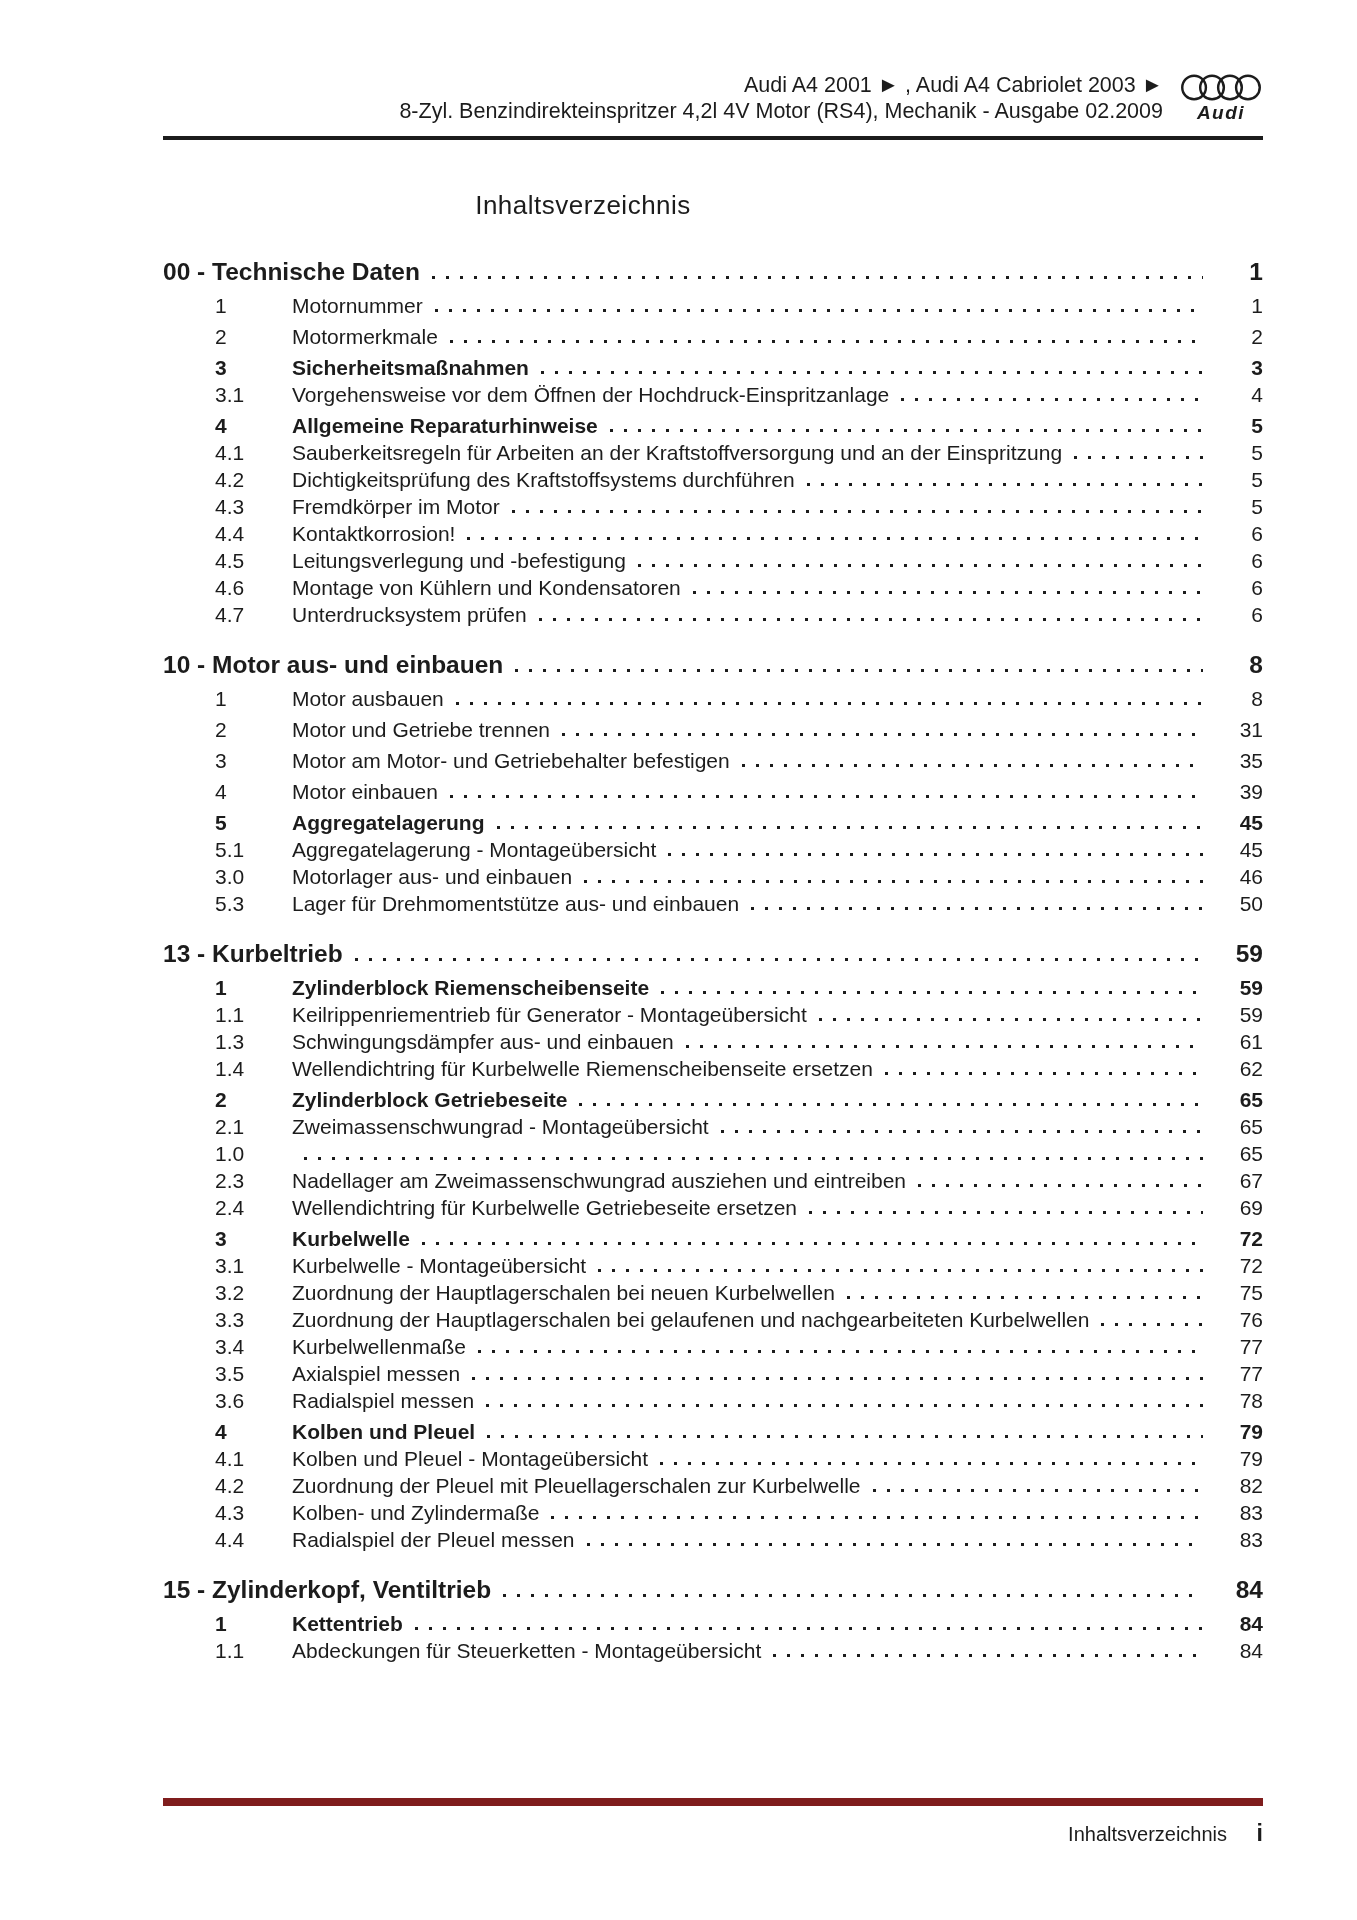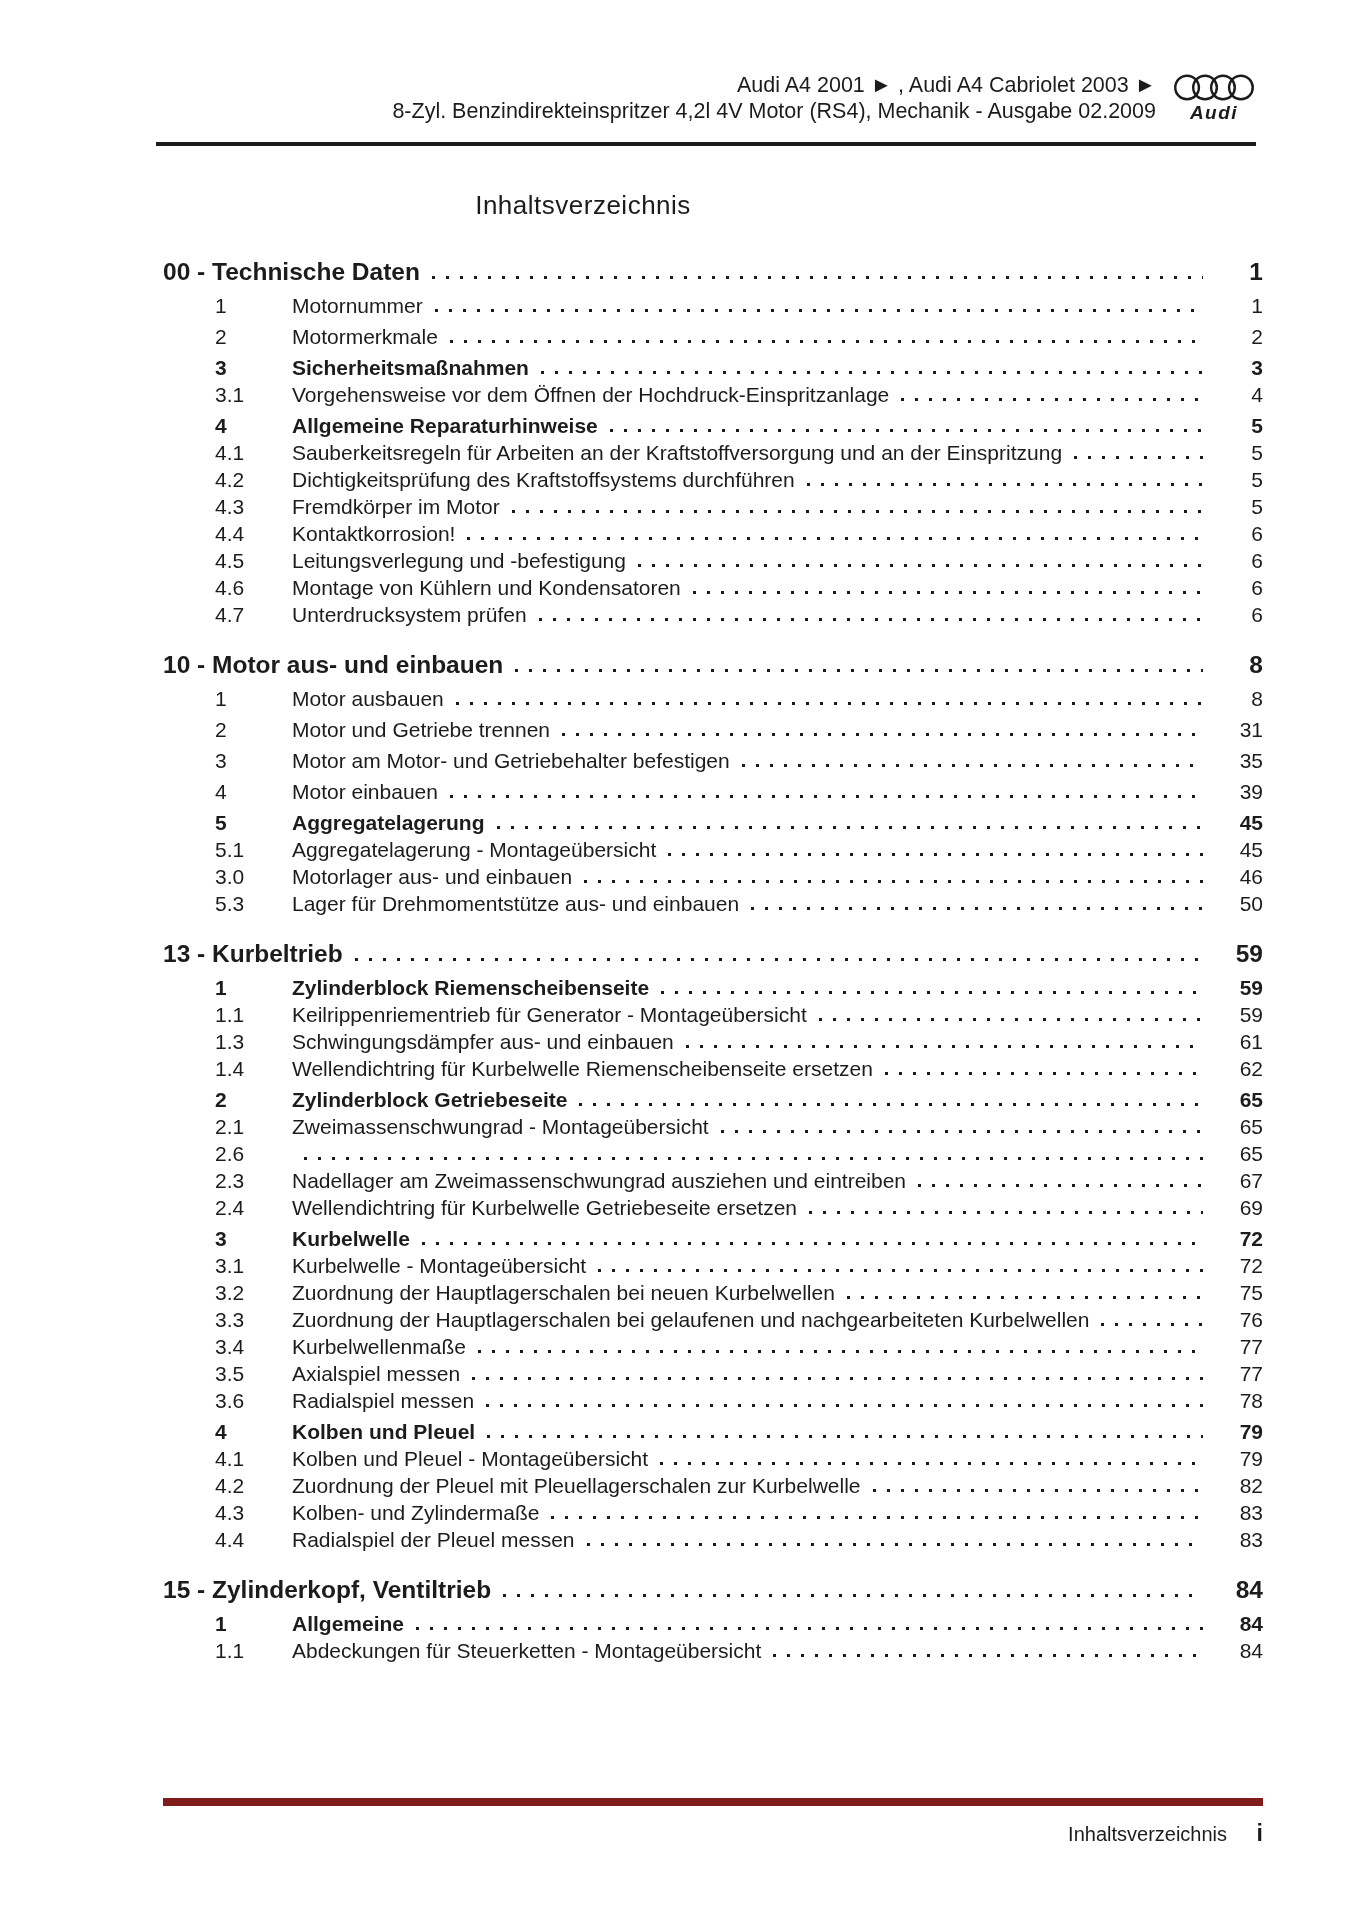--- a/index.html
+++ b/index.html
@@ -10,26 +10,26 @@
     color: #1c1c1c;
     font-family: "Liberation Sans", "DejaVu Sans", sans-serif;
     position: relative;
     overflow: hidden;
   }
   .page { position: absolute; inset: 0; }
 
   
   .header {
     position: absolute;
-    left: 156px; top: 72px;
+    left: 163px; top: 72px;
     width: 1100px;
     display: flex;
     align-items: flex-end;
     border-bottom: 4px solid #1c1c1c;
-    padding-bottom: 18px;
+    padding-bottom: 12px;
   }
   .header-text {
     flex: 1;
     text-align: right;
     padding-right: 16px;
     font-size: 21.5px;
     line-height: 26px;
     white-space: nowrap;
   }
   .logo {
@@ -334,21 +334,21 @@
   </div>
 
   <div class="row item-row">
     <span class="num">2.1</span>
     <span class="label">Zweimassenschwungrad - Montageübersicht</span>
     <span class="leader"></span>
     <span class="page-num">65</span>
   </div>
 
   <div class="row item-row">
-    <span class="num">2.6</span>
+    <span class="num">1.0</span>
     <span class="leader"></span>
     <span class="page-num">65</span>
   </div>
 
   <div class="row item-row">
     <span class="num">2.3</span>
     <span class="label">Nadellager am Zweimassenschwungrad ausziehen und eintreiben</span>
     <span class="leader"></span>
     <span class="page-num">67</span>
   </div>
@@ -448,21 +448,21 @@
 
   <div class="chapter">
     <div class="row chapter-row">
       <span class="ch-label">15 - Zylinderkopf, Ventiltrieb</span>
       <span class="leader"></span>
       <span class="page-num">84</span>
     </div>
     <div class="rows">
   <div class="row item-row group bold">
     <span class="num">1</span>
-    <span class="label">Allgemeine</span>
+    <span class="label">Kettentrieb</span>
     <span class="leader"></span>
     <span class="page-num">84</span>
   </div>
 
   <div class="row item-row">
     <span class="num">1.1</span>
     <span class="label">Abdeckungen für Steuerketten - Montageübersicht</span>
     <span class="leader"></span>
     <span class="page-num">84</span>
   </div>

